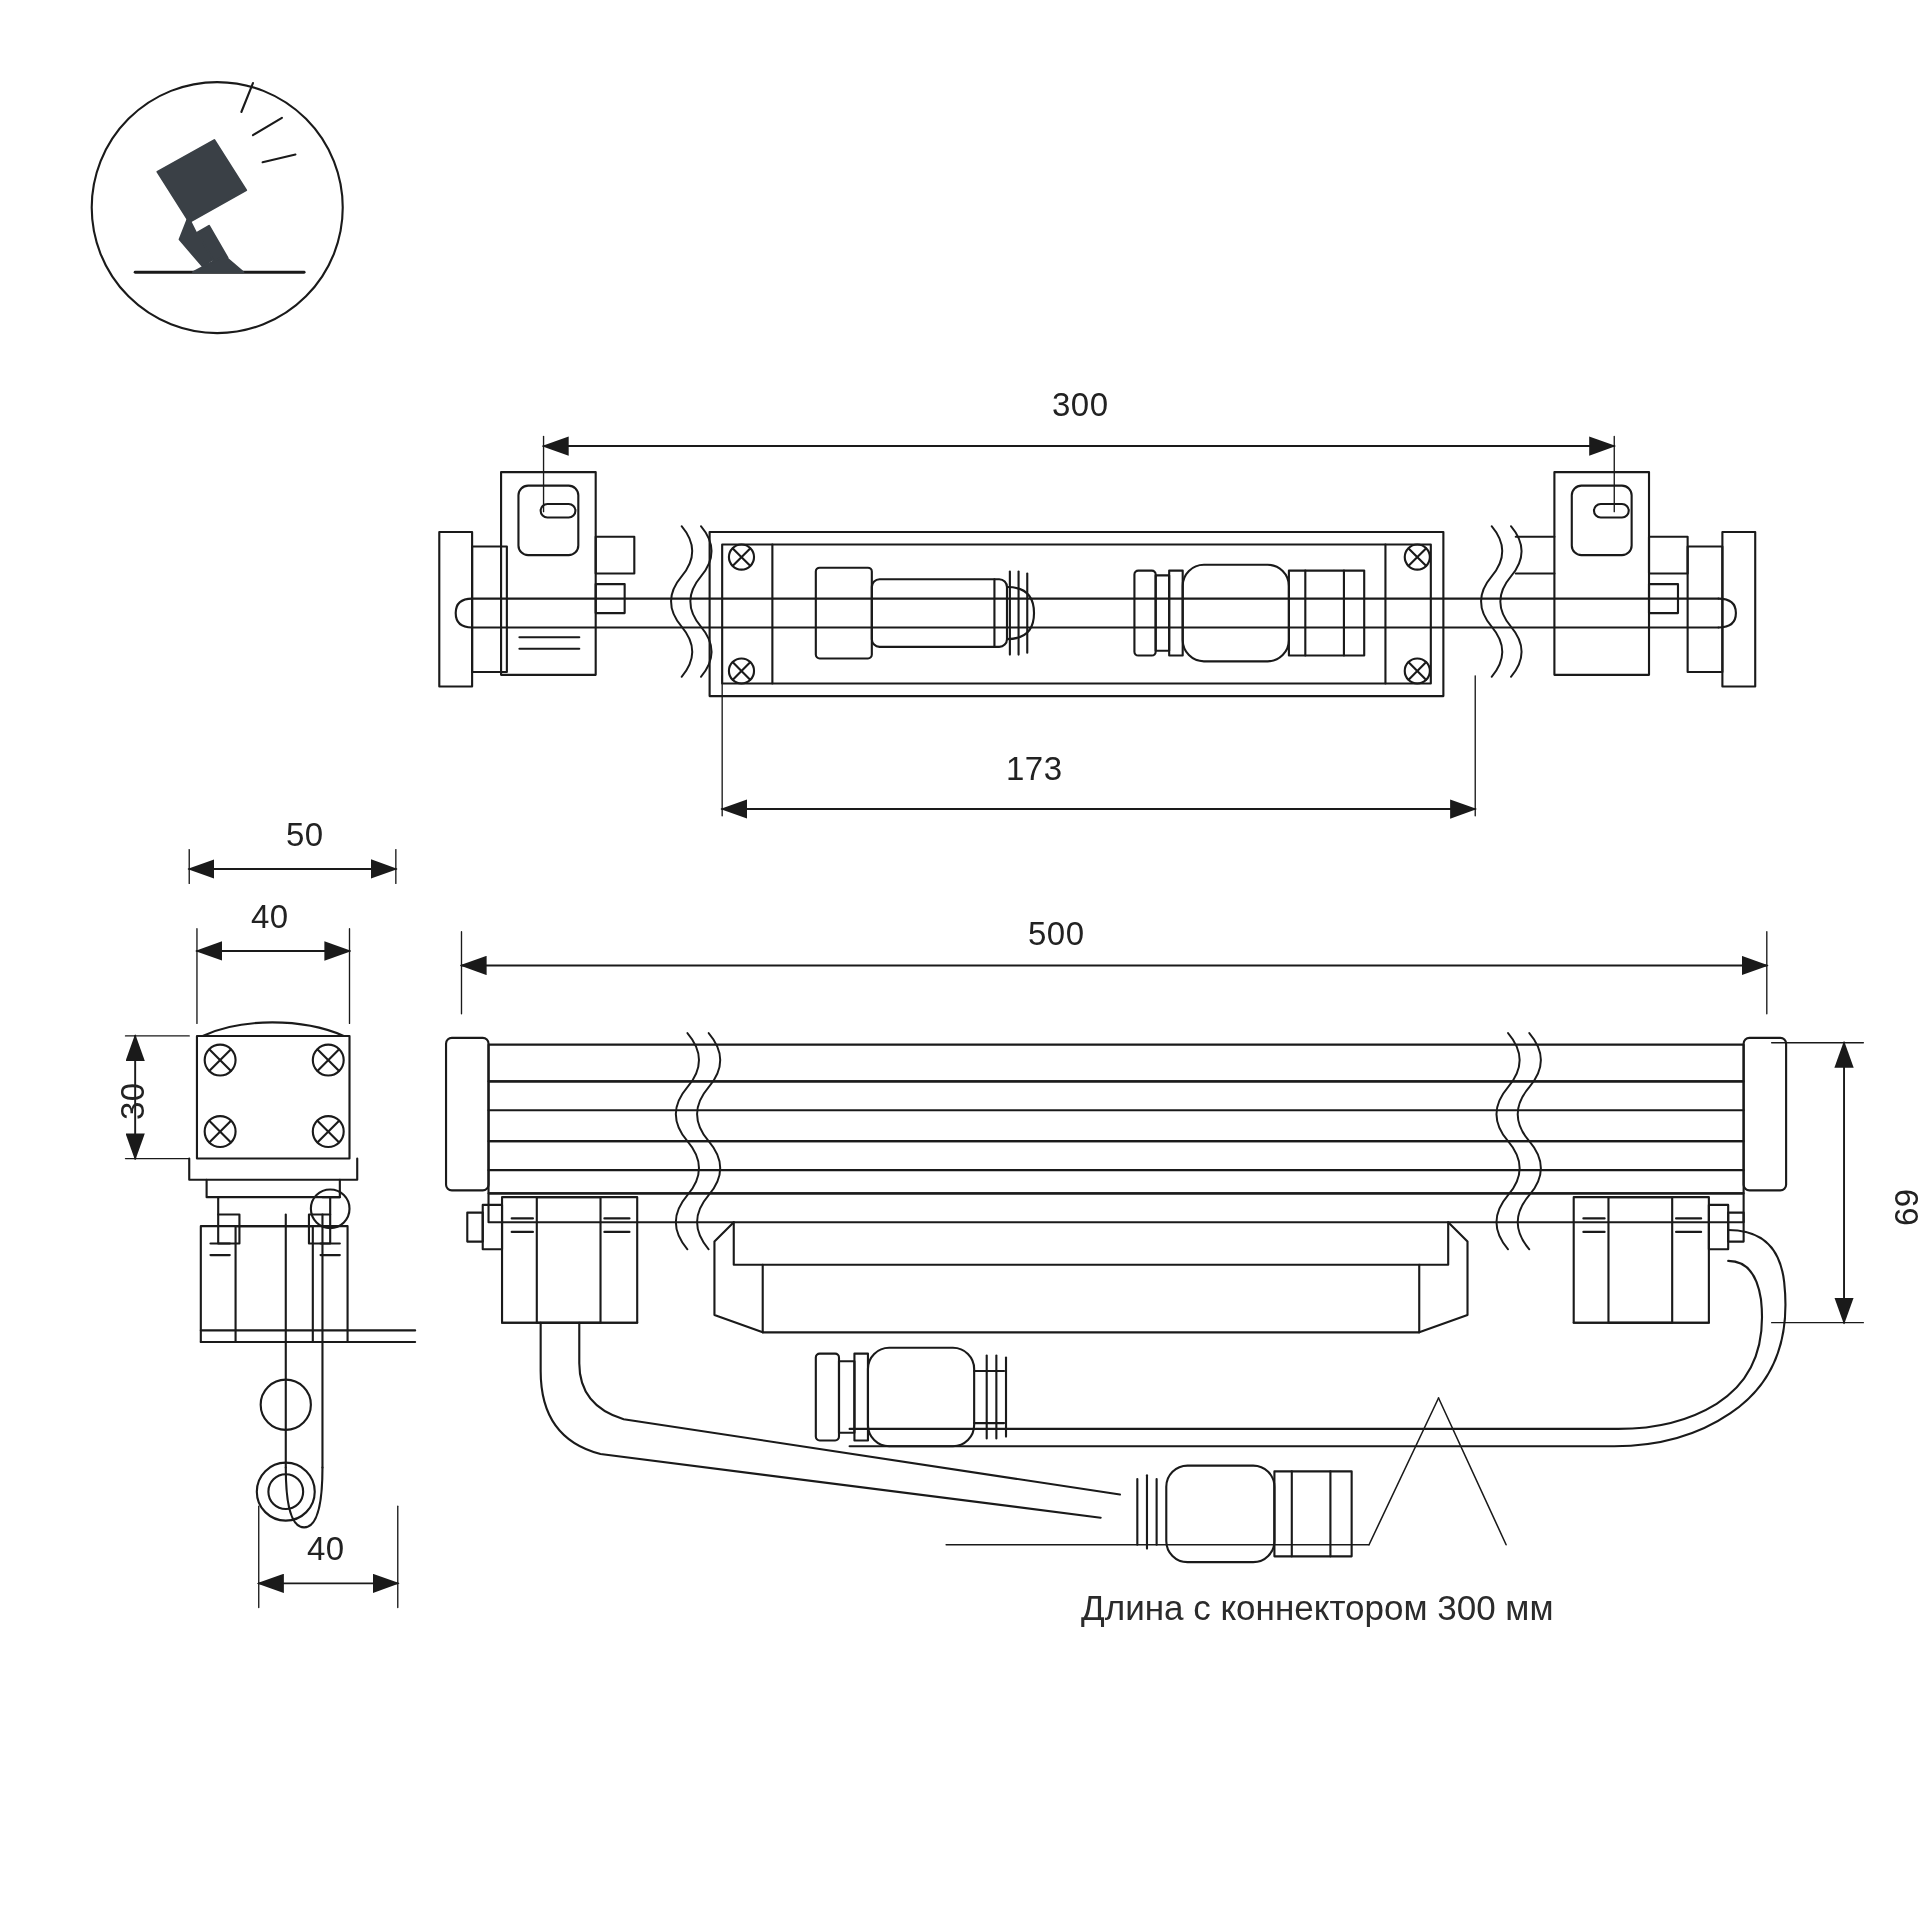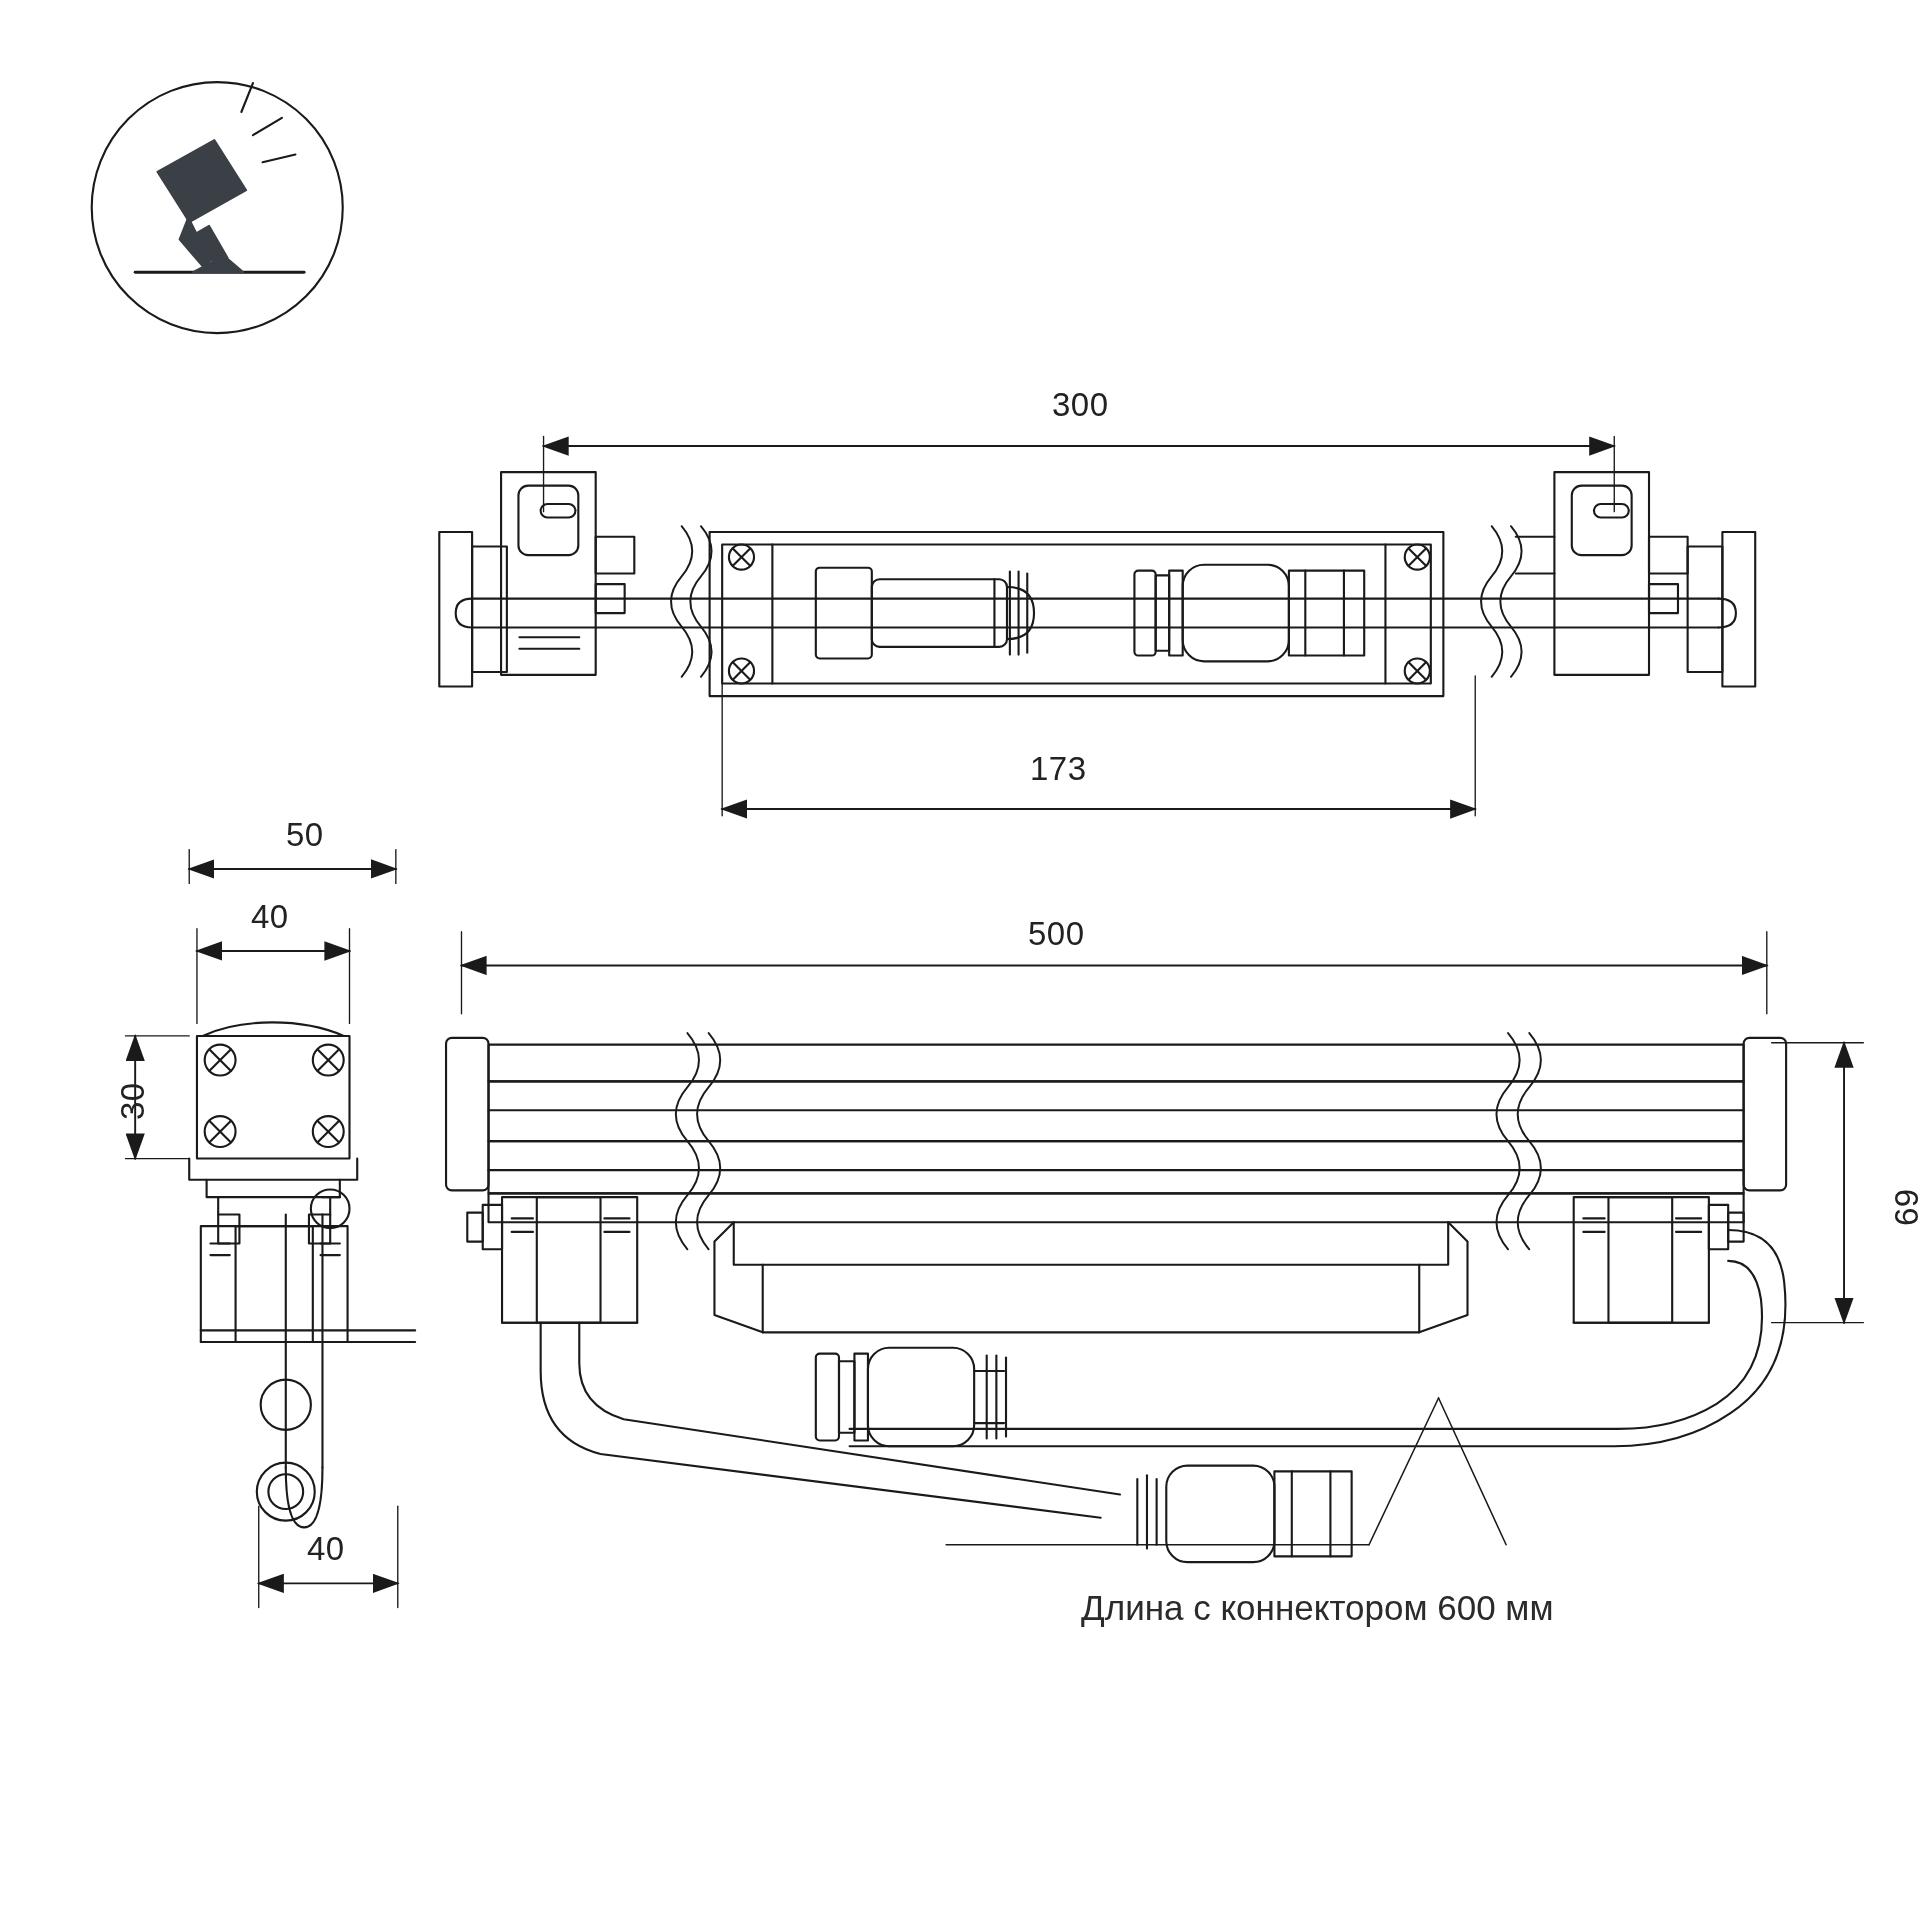--- a/index.html
+++ b/index.html
@@ -250,24 +250,24 @@
 
     <line x1="1490" y1="1448" x2="1418" y2="1600" stroke-width="1.6"></line>
     <line x1="1490" y1="1448" x2="1560" y2="1600" stroke-width="1.6"></line>
     <line x1="1418" y1="1600" x2="980" y2="1600" stroke-width="1.6"></line>
   </g>
 
   </g>
 </svg>
 
 <div class="dimtext" style="left:1052px;top:386px;">300</div>
-<div class="dimtext" style="left:1030px;top:750px;">173</div>
+<div class="dimtext" style="left:1006px;top:750px;">173</div>
 <div class="dimtext" style="left:286px;top:816px;">50</div>
 <div class="dimtext" style="left:251px;top:898px;">40</div>
 <div class="dimtext rot" style="left:114px;top:1120px;">30</div>
 <div class="dimtext" style="left:307px;top:1530px;">40</div>
 <div class="dimtext" style="left:1028px;top:915px;">500</div>
 <div class="dimtext rot" style="left:1888px;top:1226px;">69</div>
 
-<div class="note" style="left:1081px;top:1588px;">Длина с коннектором 600 мм</div>
+<div class="note" style="left:1081px;top:1588px;">Длина с коннектором 300 мм</div>
 
 </div>
 
 
 </body></html>

